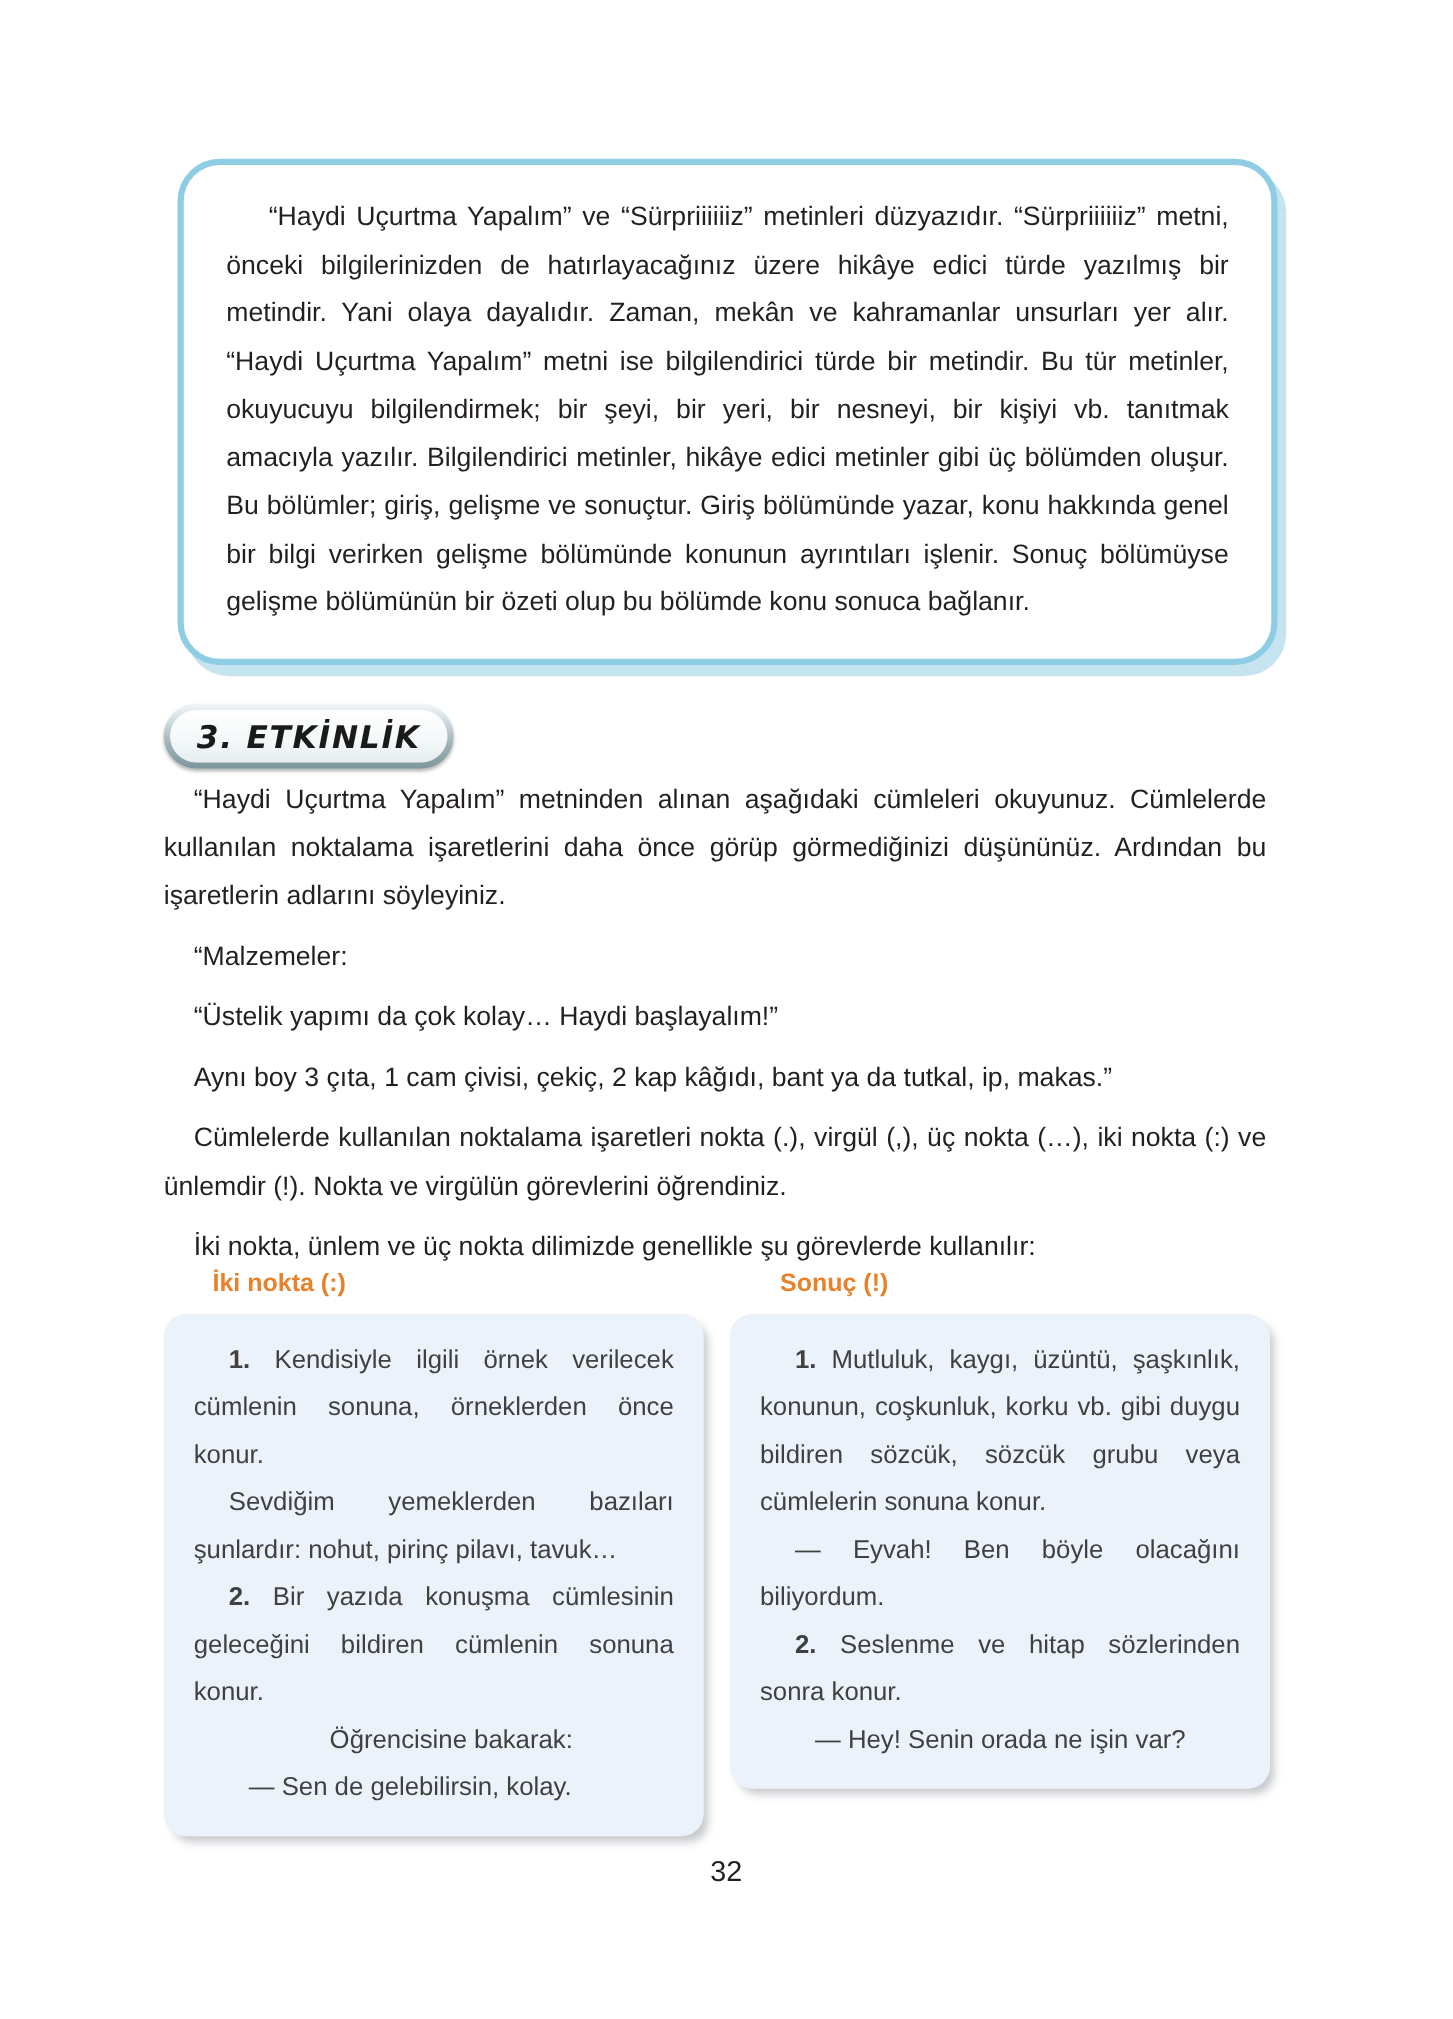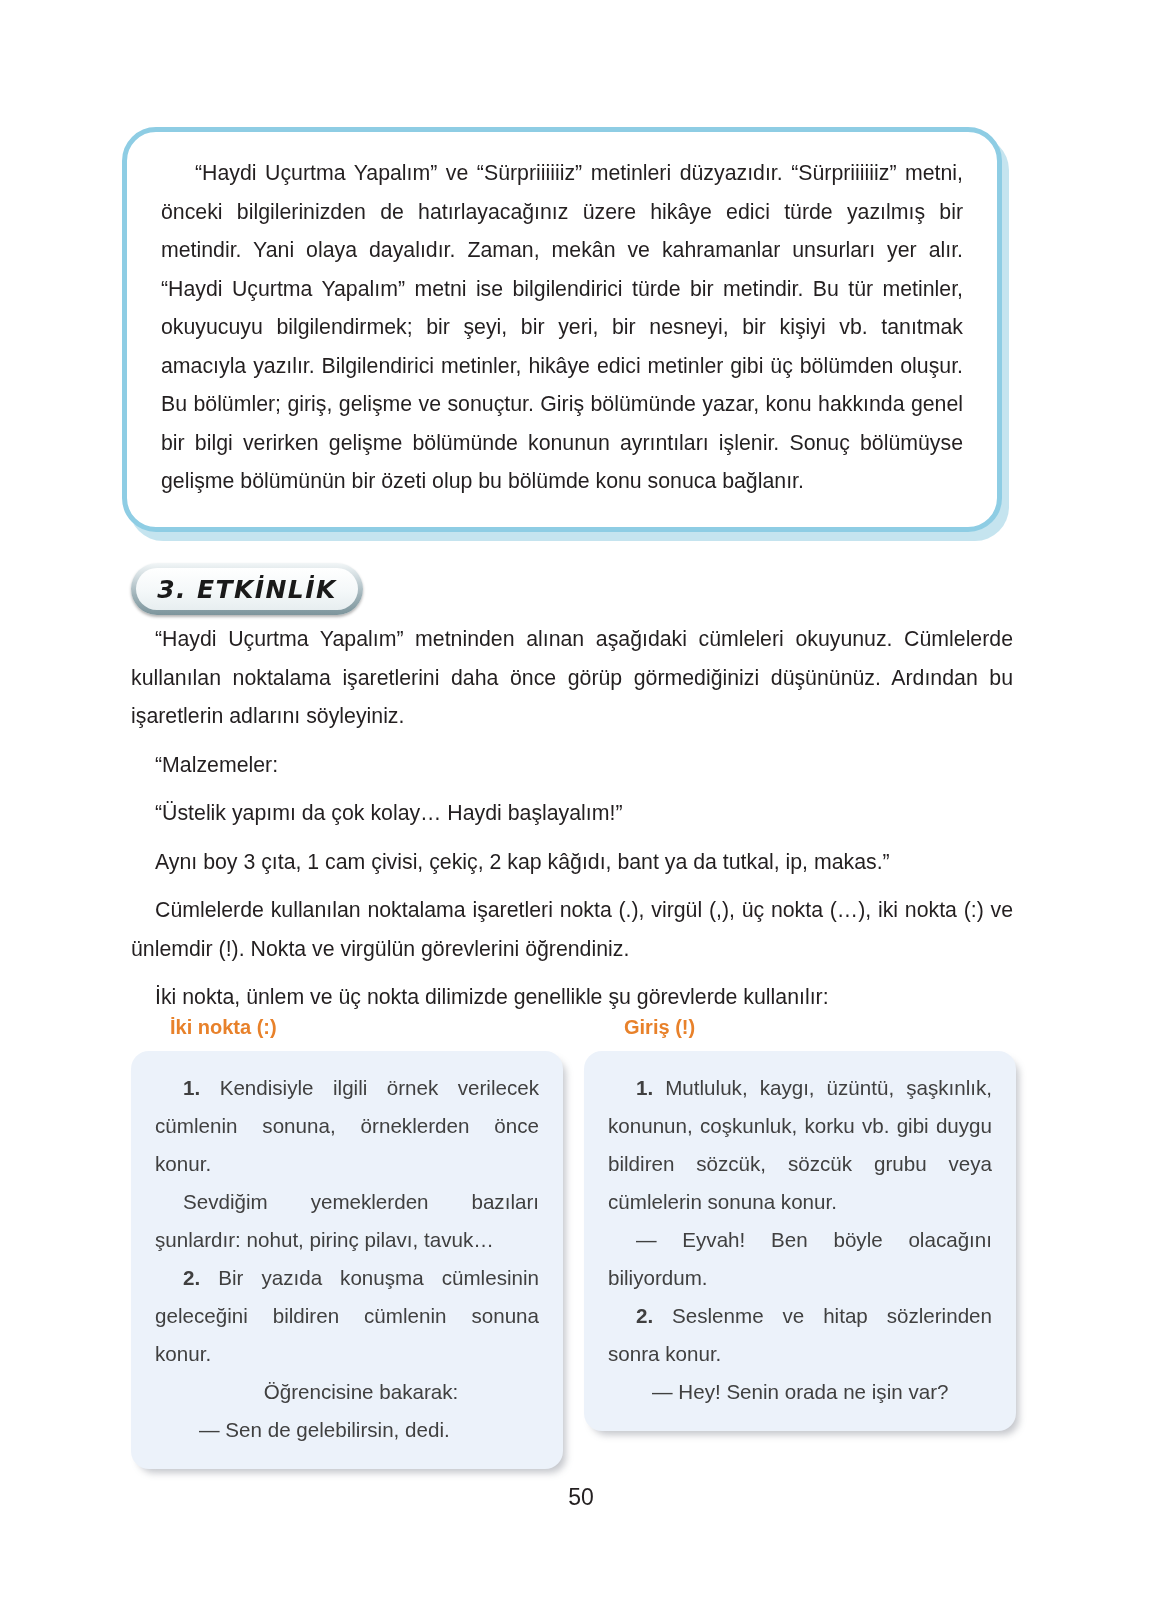--- a/index.html
+++ b/index.html
@@ -18,21 +18,21 @@
     position: absolute;
     left: 0; top: 0;
     width: 1162px;
     height: 1615px;
     padding: 0;
   }
 
   
   .info-box-wrap {
     position: absolute;
-    left: 122px;
+    left: 142px;
     top: 127px;
     width: 880px;
   }
   .info-box {
     position: relative;
     border: 5px solid #8ecde4;
     border-radius: 34px;
     background: #ffffff;
     padding: 22px 34px 26px 34px;
     box-shadow: 7px 9px 0 0 rgba(150,205,226,0.55);
@@ -194,38 +194,38 @@
     <p class="ind nojust sp">“Üstelik yapımı da çok kolay… Haydi başlayalım!”</p>
     <p class="ind nojust sp">Aynı boy 3 çıta, 1 cam çivisi, çekiç, 2 kap kâğıdı, bant ya da tutkal, ip, makas.”</p>
     <p class="ind sp">Cümlelerde kullanılan noktalama işaretleri nokta (.), virgül (,), üç nokta (…), iki nokta (:) ve ünlemdir (!). Nokta ve virgülün görevlerini öğrendiniz.</p>
     <p class="ind nojust sp">İki nokta, ünlem ve üç nokta dilimizde genellikle şu görevlerde kullanılır:</p>
   </div>
 
   <div class="cols">
 
     <div class="col-heads">
       <div class="col-head left">İki nokta (:)</div>
-      <div class="col-head right">Giriş (!)</div>
+      <div class="col-head right">Sonuç (!)</div>
     </div>
 
     <div class="boxes">
 
       <div class="rule-box left">
         <p class="num"><b>1.</b><span> Kendisiyle ilgili örnek verilecek cümlenin sonuna, örneklerden önce konur.</span></p>
         <p class="exj">Sevdiğim yemeklerden bazıları şunlardır: nohut, pirinç pilavı, tavuk…</p>
         <p class="num"><b>2.</b><span> Bir yazıda konuşma cümlesinin geleceğini bildiren cümlenin sonuna konur.</span></p>
         <p class="ex">Öğrencisine bakarak:</p>
-        <p class="dash">— Sen de gelebilirsin, dedi.</p>
+        <p class="dash">— Sen de gelebilirsin, kolay.</p>
       </div>
 
       <div class="rule-box right">
         <p class="num"><b>1.</b><span> Mutluluk, kaygı, üzüntü, şaşkınlık, konunun, coşkunluk, korku vb. gibi duygu bildiren sözcük, sözcük grubu veya cümlelerin sonuna konur.</span></p>
         <p class="exj">— Eyvah! Ben böyle olacağını biliyordum.</p>
         <p class="num"><b>2.</b><span> Seslenme ve hitap sözlerinden sonra konur.</span></p>
         <p class="dash">— Hey! Senin orada ne işin var?</p>
       </div>
 
     </div>
   </div>
 
-  <div class="page-number">50</div>
+  <div class="page-number">32</div>
 
 </div>
 
 </body></html>

